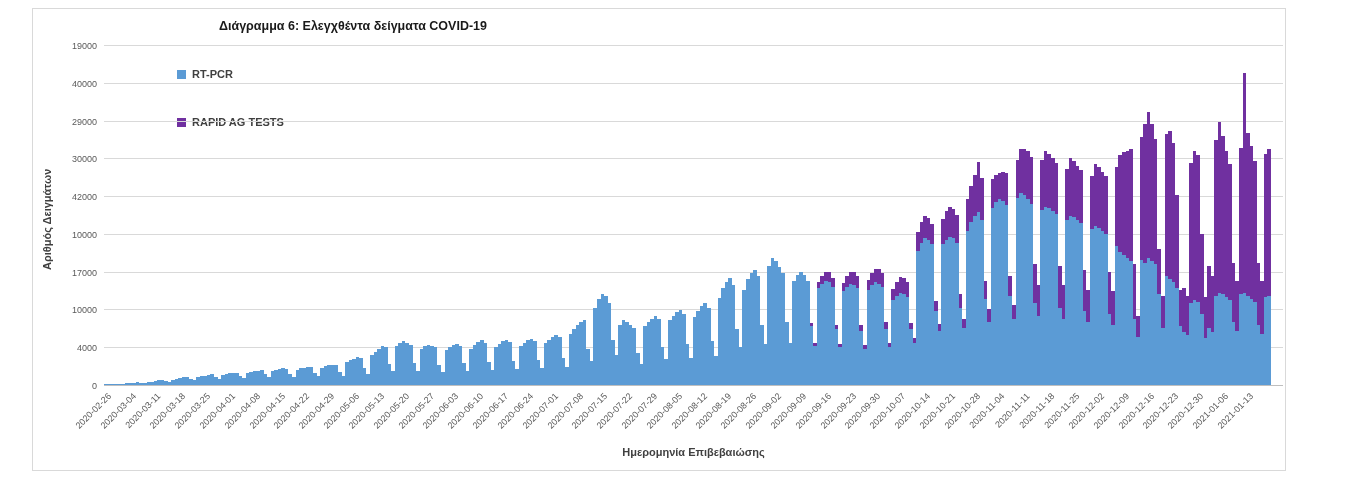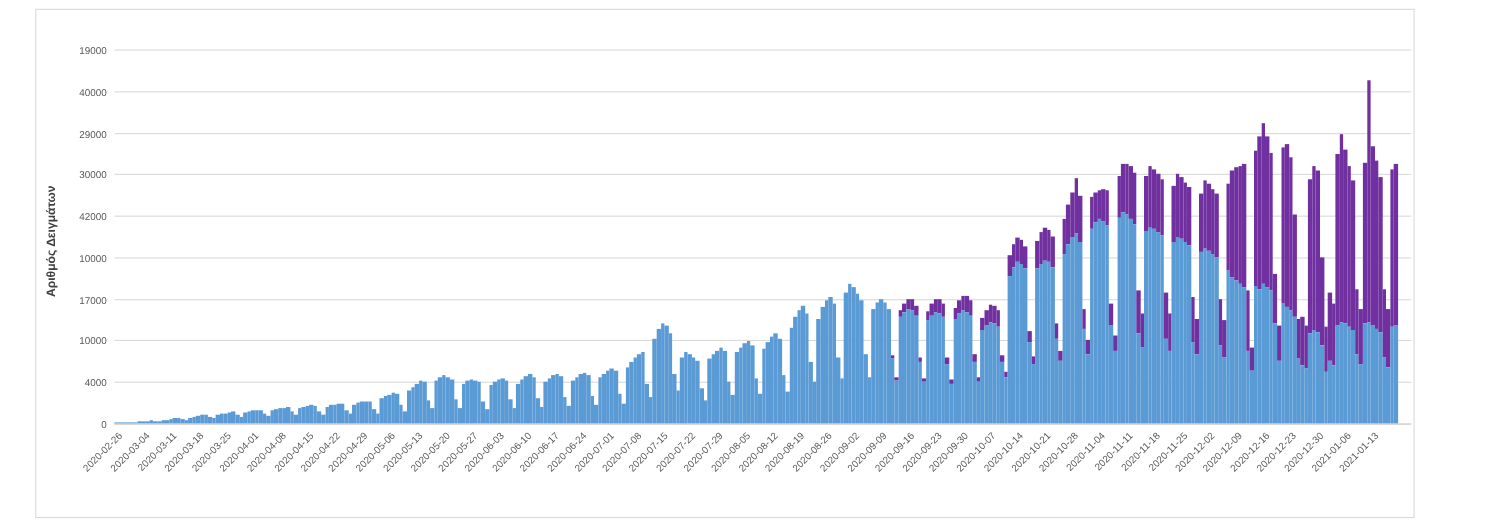--- a/index.html
+++ b/index.html
@@ -27,21 +27,32 @@
   .y-tick-label{position:absolute;width:42px;text-align:right;font-size:9px;color:#595959;}
   .x-tick-label{position:absolute;font-size:9px;color:#595959;white-space:nowrap;
        transform-origin:100% 0%;transform:rotate(-45deg);}
   .x-axis-title{position:absolute;left:71px;top:437px;width:1179px;text-align:center;
        font-size:11px;font-weight:bold;color:#404040;}
 </style>
 </head>
 <body>
 
 <div class="chart-frame">
+  <div class="chart-title">Διάγραμμα 6: Ελεγχθέντα δείγματα COVID-19</div>
 
+  <div class="legend">
+    <div class="legend-item">
+      <span class="legend-swatch" id="swatch-0" style="background: rgb(91, 155, 213);"></span>
+      <span class="legend-label">RT-PCR</span>
+    </div>
+    <div class="legend-item">
+      <span class="legend-swatch" id="swatch-1" style="background: rgb(112, 48, 160);"></span>
+      <span class="legend-label">RAPID AG TESTS</span>
+    </div>
+  </div>
 
   <div class="y-axis-title">Αριθμός Δειγμάτων</div>
 
   <div class="plot" id="plot">
       <div class="gridline" style="top: -1px;"></div>
       <div class="gridline" style="top: 36.7778px;"></div>
       <div class="gridline" style="top: 74.5556px;"></div>
       <div class="gridline" style="top: 112.333px;"></div>
       <div class="gridline" style="top: 150.111px;"></div>
       <div class="gridline" style="top: 187.889px;"></div>
@@ -1424,13 +1435,14 @@
       <div class="x-tick-label" style="right: 210.865px; top: 382px;">2020-11-25</div>
       <div class="x-tick-label" style="right: 186.035px; top: 382px;">2020-12-02</div>
       <div class="x-tick-label" style="right: 161.205px; top: 382px;">2020-12-09</div>
       <div class="x-tick-label" style="right: 136.375px; top: 382px;">2020-12-16</div>
       <div class="x-tick-label" style="right: 111.546px; top: 382px;">2020-12-23</div>
       <div class="x-tick-label" style="right: 86.7158px; top: 382px;">2020-12-30</div>
       <div class="x-tick-label" style="right: 61.886px; top: 382px;">2021-01-06</div>
       <div class="x-tick-label" style="right: 37.0562px; top: 382px;">2021-01-13</div>
     </div>
 
+  <div class="x-axis-title">Ημερομηνία Επιβεβαιώσης</div>
 </div>
 
 </body></html>

